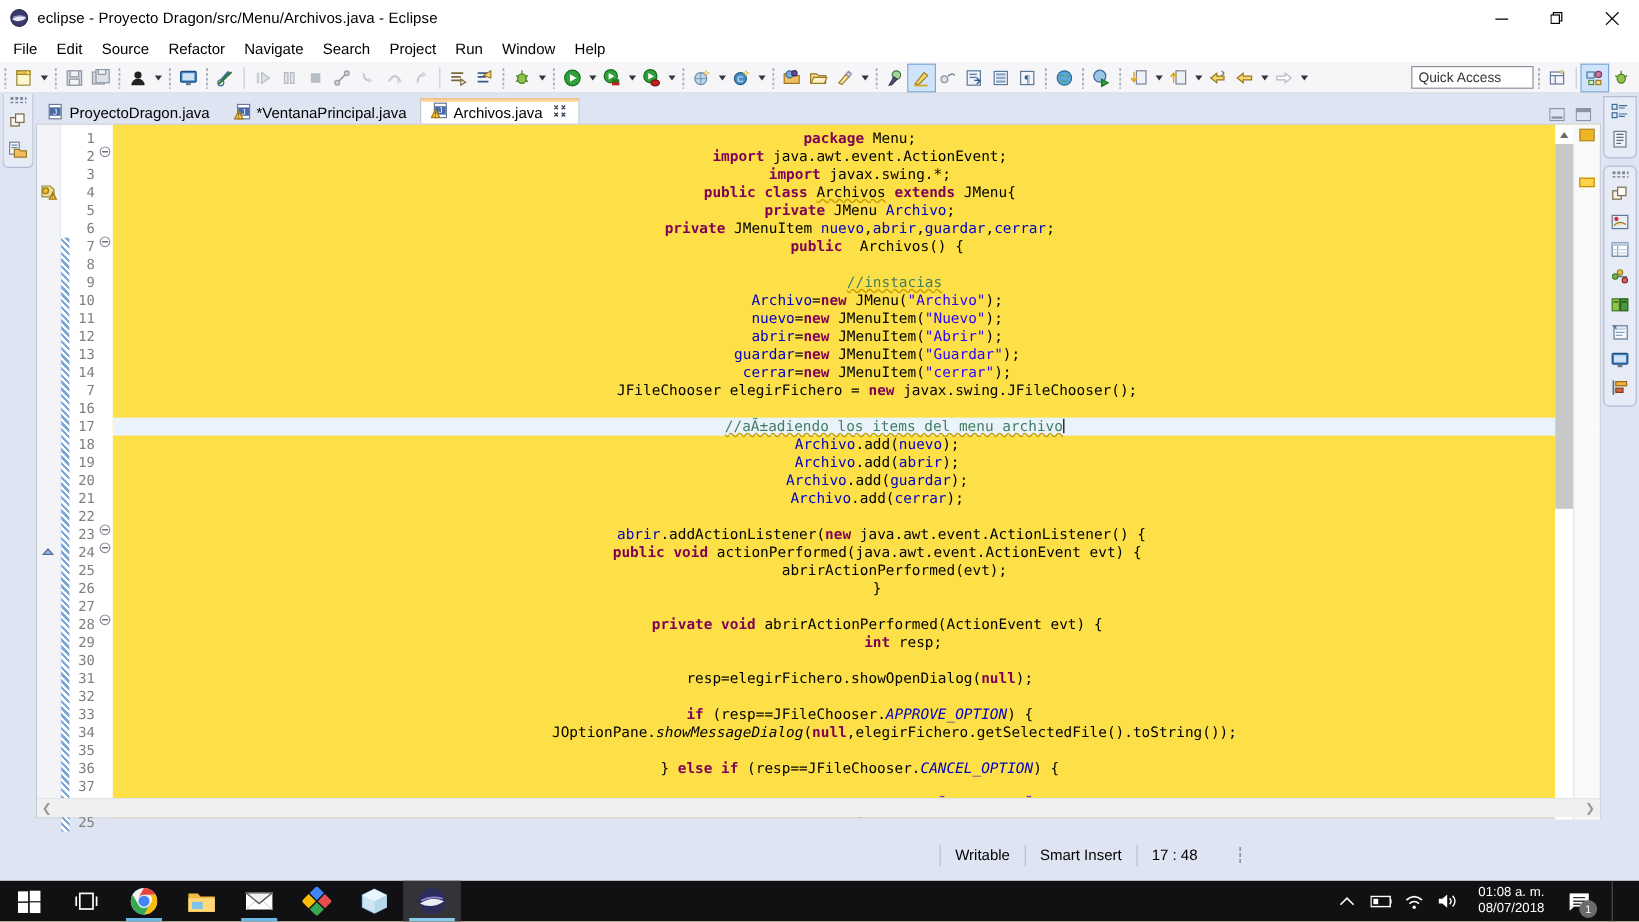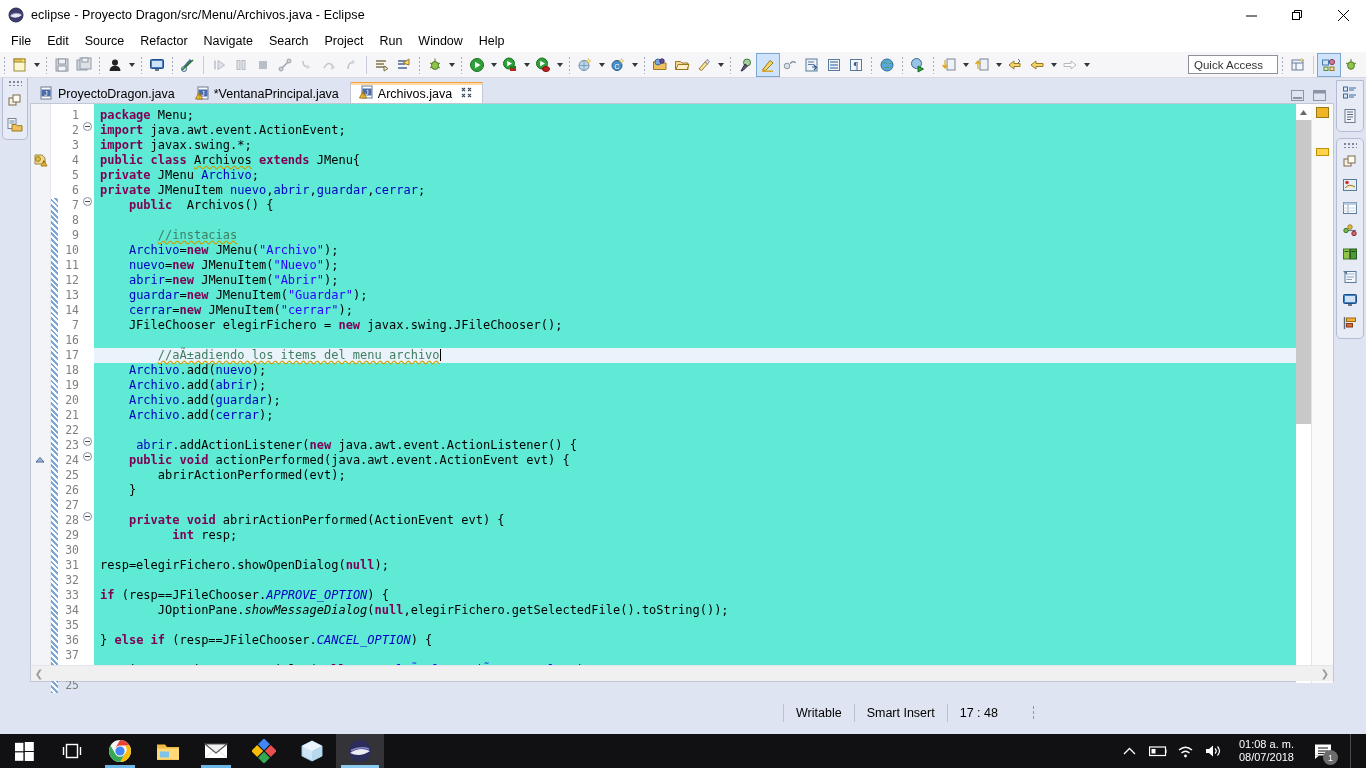--- a/index.html
+++ b/index.html
@@ -38,21 +38,21 @@
   }
   .tb-sep { width:1px; height:18px; background:#c8ccd8; margin:0 4px; }
   .tb-dots { width:3px; height:18px; margin:0 3px;
     background-image: radial-gradient(#9aa0b0 40%, transparent 42%);
     background-size:3px 4px; opacity:.85; }
   .tb-btn { width:22px; height:22px; display:flex; align-items:center; justify-content:center; }
   .tb-btn.active { background:#cfe4fb; outline:1px solid #7aa7d4; }
   .tb-arrow { width:11px; height:22px; display:flex; align-items:center; justify-content:center; }
   .tb-arrow:after { content:""; border-left:3.5px solid transparent; border-right:3.5px solid transparent; border-top:4px solid #30363f; }
   .quick-access {
-    margin-left:auto; width:90px; height:19px; background:#fff;
+    margin-left:auto; width:102px; height:19px; background:#fff;
     border:1px solid #8f9099; font-size:11.5px; color:#333;
     display:flex; align-items:center; padding-left:5px;
   }
   .persp-group { display:flex; align-items:center; margin-right:4px; }
 
   
   .leftbar {
     position:absolute; left:0; top:78px; width:30px; height:604px;
     background:#dfe4f2;
   }
@@ -101,21 +101,21 @@
     background:#ffffff; border:1px solid #c2c7d4;
   }
   .code-wrap { position:absolute; left:0; top:0; right:0; bottom:0; display:flex; }
 
   .marker-col { width:20px; background:#f3f4f8; border-right:1px solid #e6e8ef; position:relative; flex:0 0 auto; }
   .change-col { width:7px; background:#ffffff; position:relative; flex:0 0 auto; }
   .change-bar { position:absolute; left:0; width:7px;
     background-image: repeating-linear-gradient(45deg,#7ba7d8 0 2px,#ffffff 2px 4px); }
   .num-col { width:24px; background:#ffffff; text-align:right; flex:0 0 auto; position:relative; }
   .fold-col { width:12px; background:#ffffff; flex:0 0 auto; position:relative; }
-  .code-col { flex:1 1 auto; background:#5eead4; position:relative; overflow:hidden; }
+  .code-col { flex:1 1 auto; background:#fde047; position:relative; overflow:hidden;text-align:center; }
 
   .code, .num-col, .fold-col {
     font-family:"DejaVu Sans Mono","Liberation Mono",monospace;
     font-size:12px; line-height:15px;
   }
   .ln { height:15px; color:#808080; font-size:11.5px; padding-right:3px; line-height:15px; }
   .codeline { height:15px; white-space:pre; padding-left:6px; line-height:15px; color:#000; }
   .codeline.cur { background:#eaf2fb; }
 
   .kw   { color:#7f0055; font-weight:bold; }
@@ -153,21 +153,21 @@
   .sb-div { width:1px; height:18px; background:#b9c0d4; }
   .sb-dots { width:3px; height:16px; margin-left:22px;
     background-image: radial-gradient(#8f96aa 40%, transparent 42%); background-size:3px 5px; }
 
   
   .taskbar { position:absolute; left:0; top:734px; width:1366px; height:34px; background:#111113; display:flex; align-items:center; }
   .tb-item { width:48px; height:34px; display:flex; align-items:center; justify-content:center; position:relative; }
   .tb-item.running:after { content:""; position:absolute; bottom:0; left:9px; width:30px; height:3px; background:#6cb6e8; }
   .tb-item.focused { background:#333338; }
   .tb-item.focused:after { content:""; position:absolute; bottom:0; left:5px; width:38px; height:3px; background:#8ccbf0; }
-  .tray { margin-left:auto; display:flex; align-items:center; height:34px; padding-right:8px; gap:10px; }
+  .tray { margin-left:auto; display:flex; align-items:center; height:34px; padding-right:15px; gap:10px; }
   .tray-ico { width:18px; height:18px; display:flex; align-items:center; justify-content:center; }
   .clock { color:#fff; font-size:11px; line-height:13px; text-align:center; padding:0 6px; }
   .notif { position:relative; width:26px; height:26px; display:flex; align-items:center; justify-content:center; }
   .notif-badge { position:absolute; right:-2px; bottom:-1px; width:15px; height:15px; border-radius:50%;
     background:#6b6b6b; color:#fff; font-size:9px; display:flex; align-items:center; justify-content:center; }
   .show-desktop { width:8px; height:34px; border-left:1px solid #4a4a4a; margin-left:4px; }
 </style>
 </head>
 <body>
 

